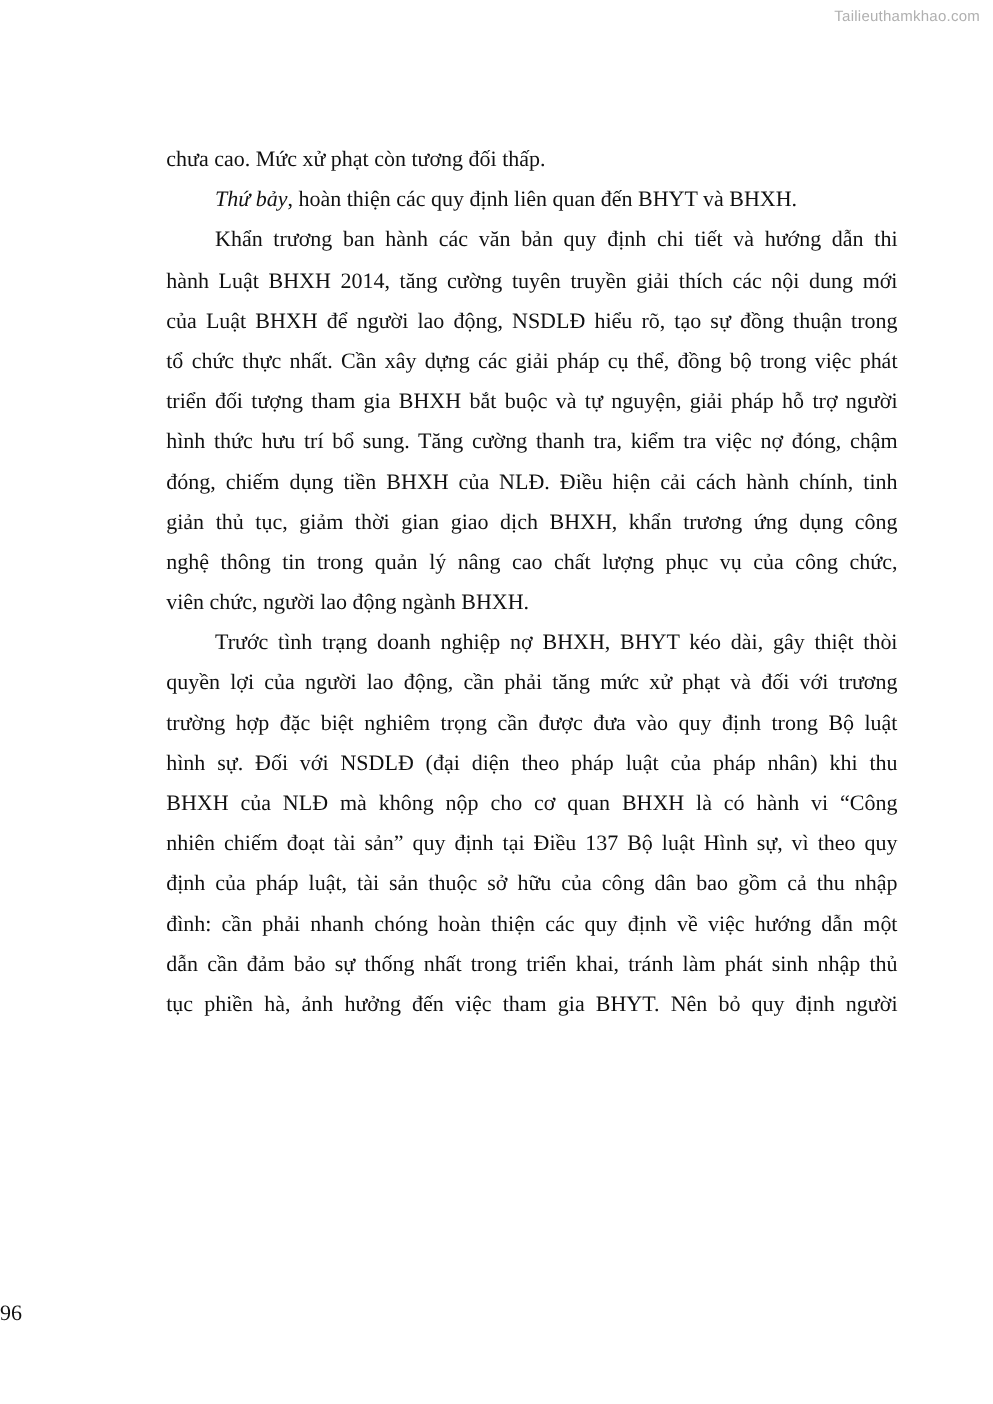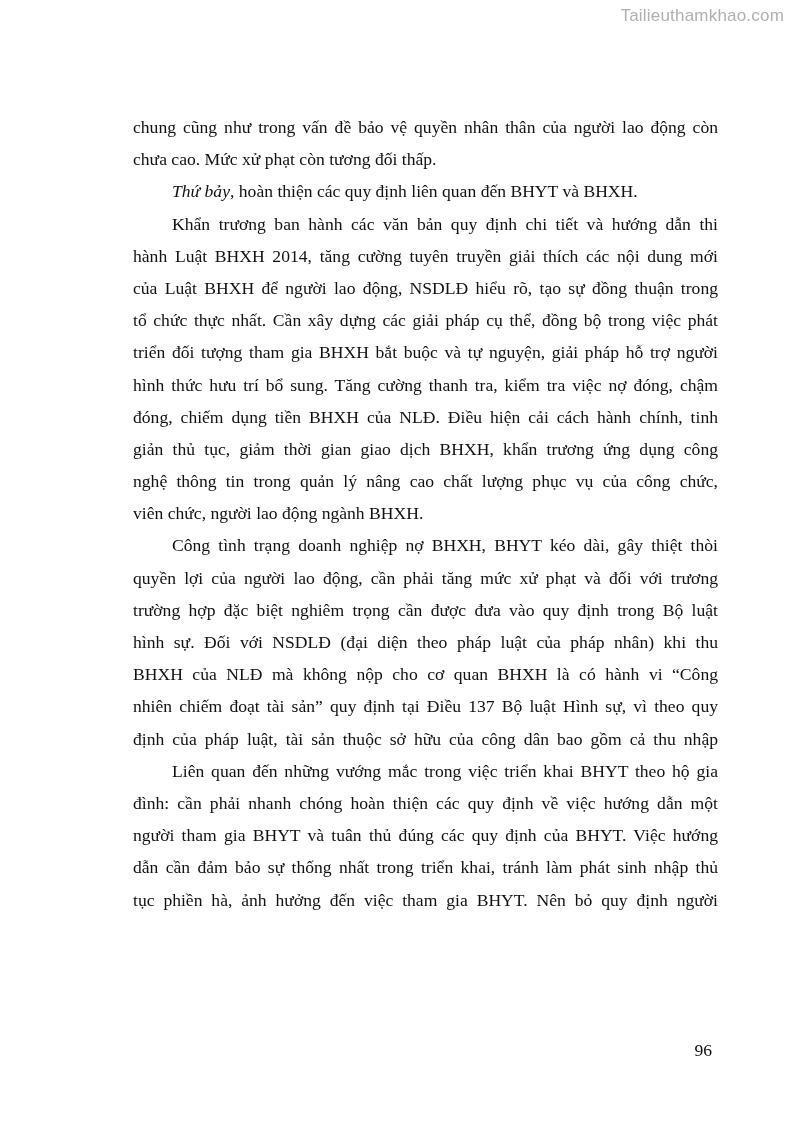--- a/index.html
+++ b/index.html
@@ -1,61 +1,58 @@
 <!DOCTYPE html>
 <html><head>
   <meta charset="utf-8">
   <style>
     html, body { margin: 0; padding: 0; background: #ffffff; }
     body { width: 794px; height: 1123px; position: relative; overflow: hidden;
            font-family: "Liberation Serif", "DejaVu Serif", serif; color: #111; }
     .watermark { position: absolute; top: 6px; right: 10px; font-family: "Liberation Sans", "DejaVu Sans", sans-serif;
-                 font-size: 17px; color: #b0b0b0; letter-spacing: 0.2px; }
+                 font-size: 12px; color: #b0b0b0; letter-spacing: 0.2px; }
     .page { position: absolute; left: 133px; top: 114px; width: 585px; }
     .line { display: block; height: 32.2px; line-height: 26px; font-size: 17.6px;
             text-align: justify; text-align-last: justify; white-space: nowrap; overflow: visible; }
     .line.last { text-align-last: left; font-family: Liberation Serif, serif; }
     .line.indent { padding-left: 39px; }
     .line span.inner { display: inline-block; width: 100%; text-align: justify; text-align-last: justify; white-space: normal; }
     .line.last span.inner { text-align-last: left; }
     .line.indent span.inner { width: 100%; }
     em { font-style: italic; }
-    .page-number { position: absolute; left: 0; width: 712px; top: 1040px; text-align: right; font-size: 17.6px; }
+    .page-number { position: absolute; left: 0; width: 712px; top: 1040px; text-align: left; font-size: 17.6px; }
   </style>
 </head>
 <body>
 
 <div class="watermark">Tailieuthamkhao.com</div>
 
 <div class="page">
 
-  <div class="line"><span class="inner">chung cũng như trong vấn đề bảo vệ quyền nhân thân của người lao động còn</span></div>
   <div class="line last"><span class="inner">chưa cao. Mức xử phạt còn tương đối thấp.</span></div>
 
   <div class="line last indent"><span class="inner"><em>Thứ bảy</em><span>, hoàn thiện các quy định liên quan đến BHYT và BHXH.</span></span></div>
 
   <div class="line indent"><span class="inner">Khẩn trương ban hành các văn bản quy định chi tiết và hướng dẫn thi</span></div>
   <div class="line"><span class="inner">hành Luật BHXH 2014, tăng cường tuyên truyền giải thích các nội dung mới</span></div>
   <div class="line"><span class="inner">của Luật BHXH để người lao động, NSDLĐ hiểu rõ, tạo sự đồng thuận trong</span></div>
   <div class="line"><span class="inner">tổ chức thực nhất. Cần xây dựng các giải pháp cụ thể, đồng bộ trong việc phát</span></div>
   <div class="line"><span class="inner">triển đối tượng tham gia BHXH bắt buộc và tự nguyện, giải pháp hỗ trợ người</span></div>
   <div class="line"><span class="inner">hình thức hưu trí bổ sung. Tăng cường thanh tra, kiểm tra việc nợ đóng, chậm</span></div>
   <div class="line"><span class="inner">đóng, chiếm dụng tiền BHXH của NLĐ. Điều hiện cải cách hành chính, tinh</span></div>
   <div class="line"><span class="inner">giản thủ tục, giảm thời gian giao dịch BHXH, khẩn trương ứng dụng công</span></div>
   <div class="line"><span class="inner">nghệ thông tin trong quản lý nâng cao chất lượng phục vụ của công chức,</span></div>
   <div class="line last"><span class="inner">viên chức, người lao động ngành BHXH.</span></div>
 
-  <div class="line indent"><span class="inner">Công tình trạng doanh nghiệp nợ BHXH, BHYT kéo dài, gây thiệt thòi</span></div>
+  <div class="line indent"><span class="inner">Trước tình trạng doanh nghiệp nợ BHXH, BHYT kéo dài, gây thiệt thòi</span></div>
   <div class="line"><span class="inner">quyền lợi của người lao động, cần phải tăng mức xử phạt và đối với trương</span></div>
   <div class="line"><span class="inner">trường hợp đặc biệt nghiêm trọng cần được đưa vào quy định trong Bộ luật</span></div>
   <div class="line"><span class="inner">hình sự. Đối với NSDLĐ (đại diện theo pháp luật của pháp nhân) khi thu</span></div>
   <div class="line"><span class="inner">BHXH của NLĐ mà không nộp cho cơ quan BHXH là có hành vi “Công</span></div>
   <div class="line"><span class="inner">nhiên chiếm đoạt tài sản” quy định tại Điều 137 Bộ luật Hình sự, vì theo quy</span></div>
   <div class="line"><span class="inner">định của pháp luật, tài sản thuộc sở hữu của công dân bao gồm cả thu nhập</span></div>
 
-  <div class="line indent"><span class="inner">Liên quan đến những vướng mắc trong việc triển khai BHYT theo hộ gia</span></div>
   <div class="line"><span class="inner">đình: cần phải nhanh chóng hoàn thiện các quy định về việc hướng dẫn một</span></div>
-  <div class="line"><span class="inner">người tham gia BHYT và tuân thủ đúng các quy định của BHYT. Việc hướng</span></div>
   <div class="line"><span class="inner">dẫn cần đảm bảo sự thống nhất trong triển khai, tránh làm phát sinh nhập thủ</span></div>
   <div class="line"><span class="inner">tục phiền hà, ảnh hưởng đến việc tham gia BHYT. Nên bỏ quy định người</span></div>
 </div>
 
 <div class="page-number">96</div>
 
 </body></html>

